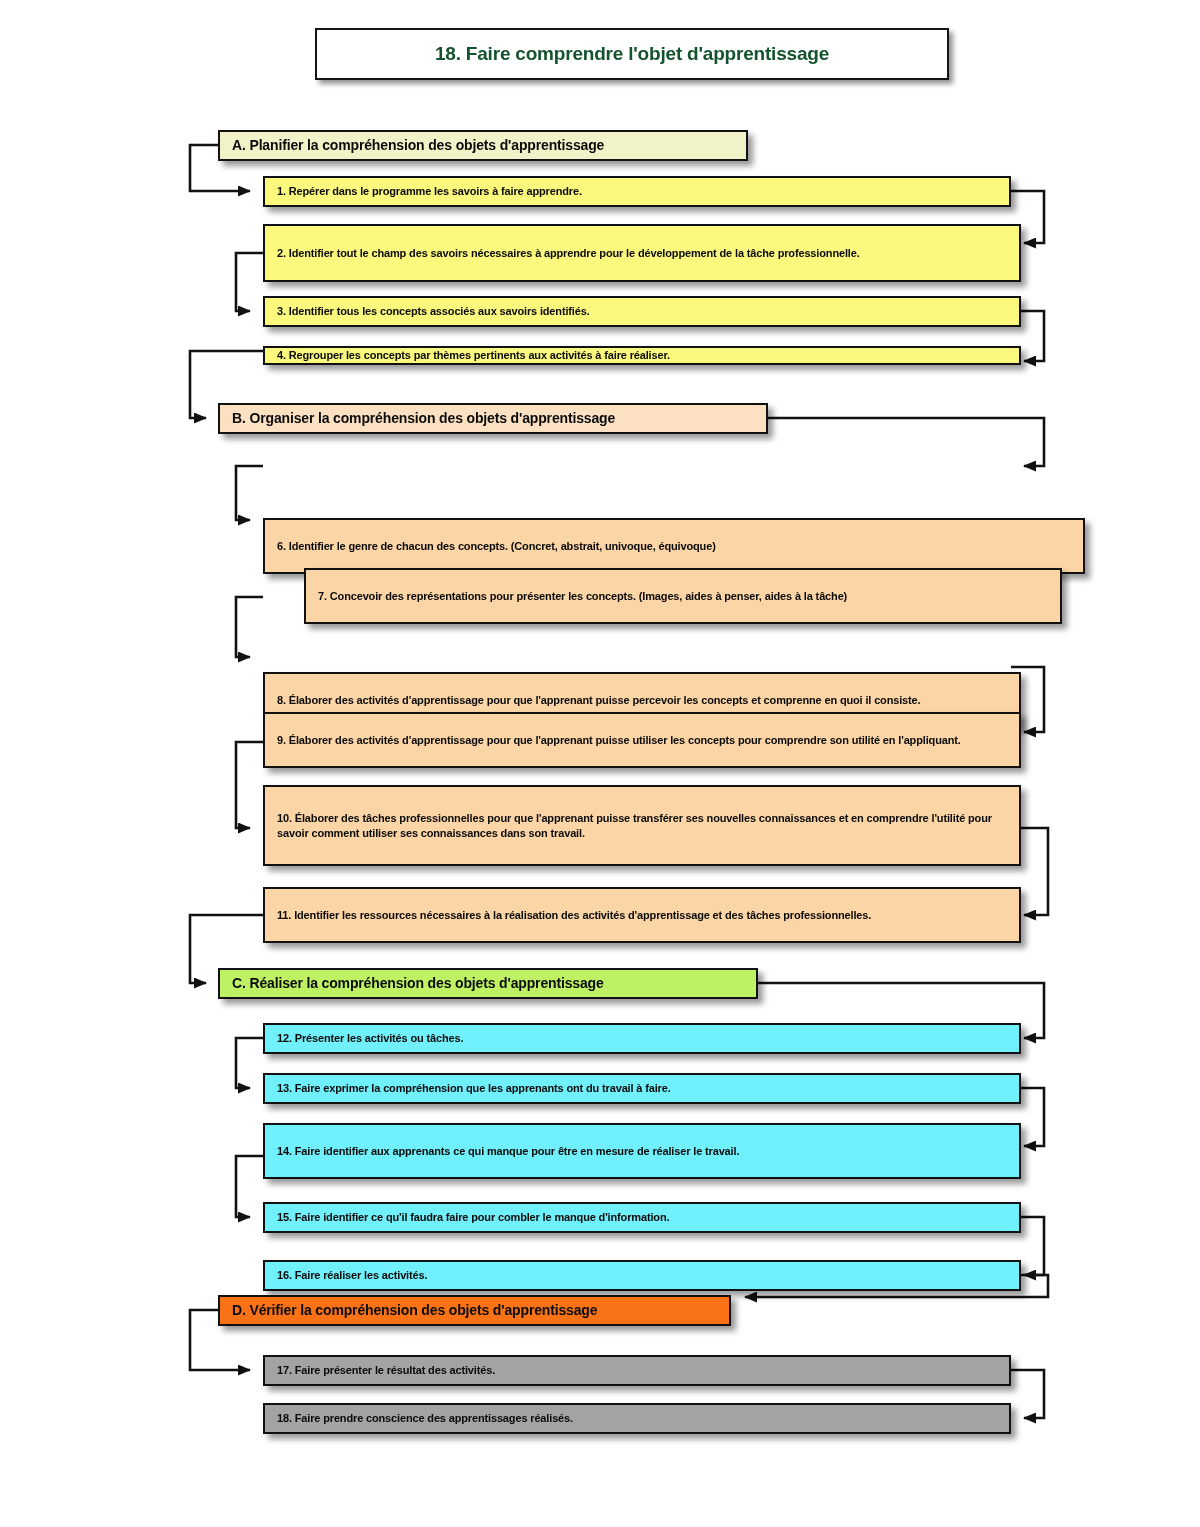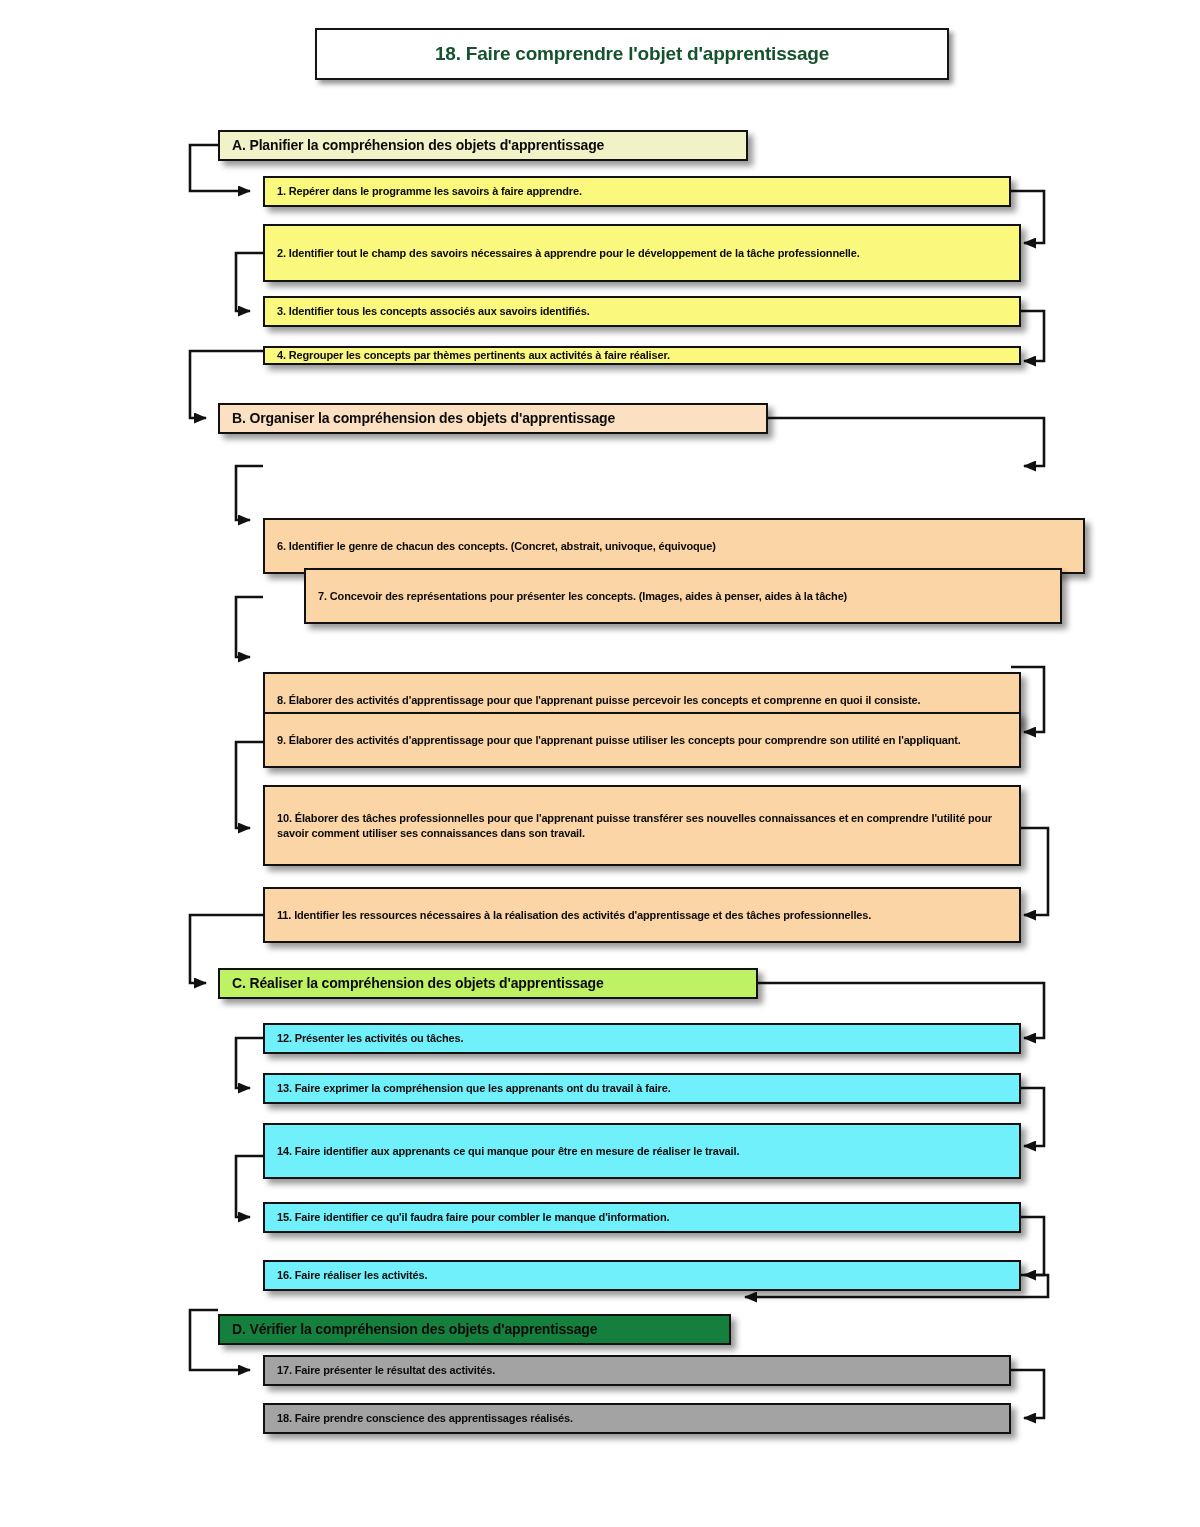--- a/index.html
+++ b/index.html
@@ -75,21 +75,21 @@
   }
   .header-node .node-text {
     font-size: 14px;
     white-space: nowrap;
   }
 
   
   .hdr-a { background: #f2f2c8; }
   .hdr-b { background: #fbe1c2; }
   .hdr-c { background: #bef264; }
-  .hdr-d { background: #15803d; margin-top: 19px; }
+  .hdr-d { background: #f97316; }
 
   .item-a { background: #fbf87e; }
   .item-b { background: #fbd5a5; }
   .item-c { background: #6ff0fb; }
   .item-d { background: #a3a3a3; }
 </style>
 </head>
 <body>
 
 <div id="canvas">

